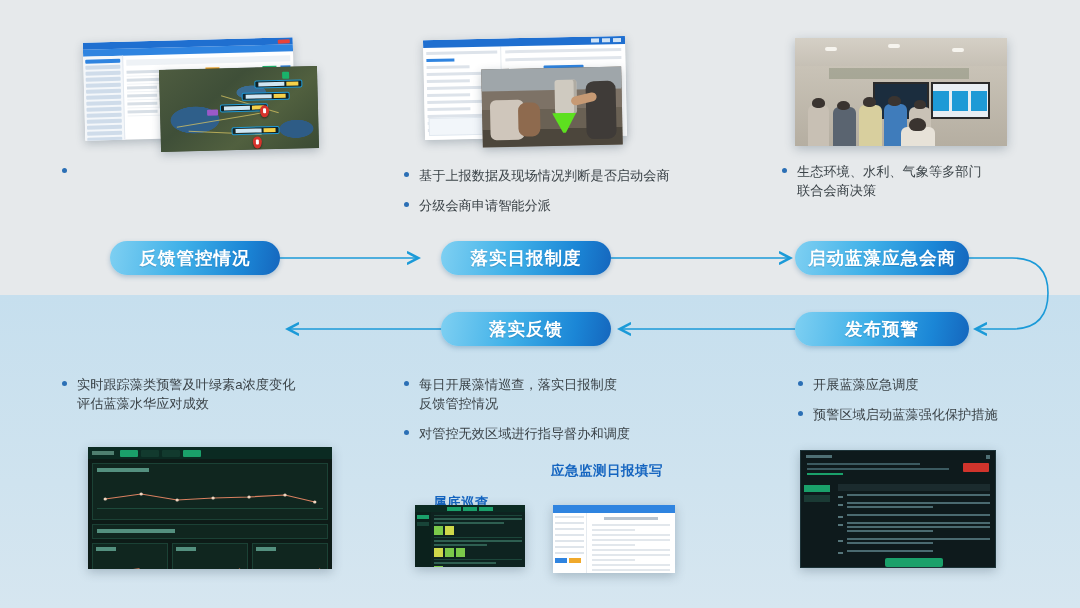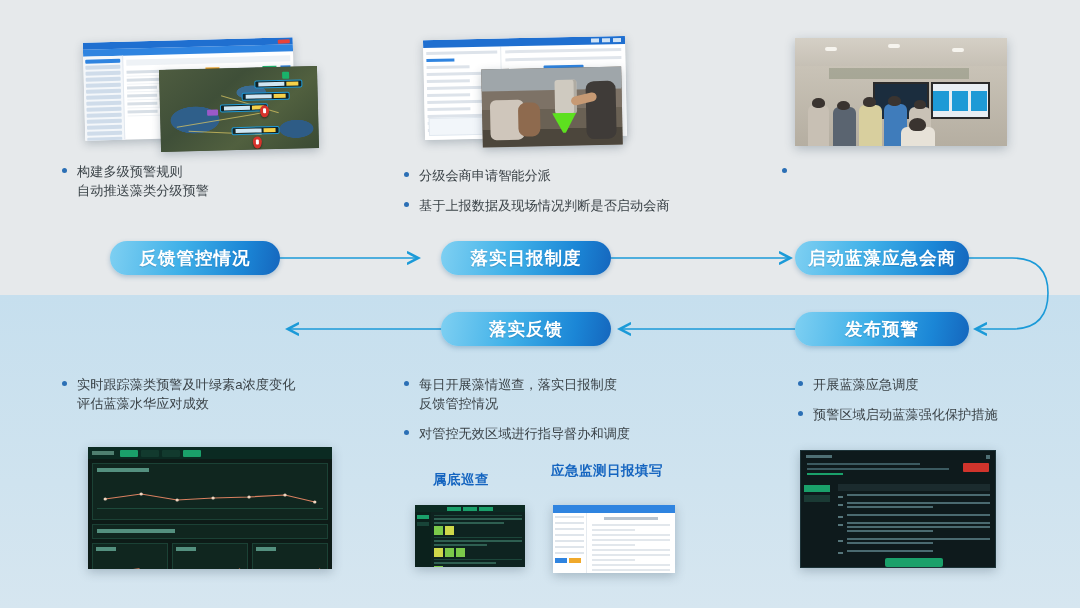--- a/index.html
+++ b/index.html
@@ -412,39 +412,39 @@
     <div class="mt-head" style="left:44%;top:54%;width:6%;height:9%;"></div>
     <div class="mt-body" style="left:54%;top:64%;width:10%;height:36%;background:#c9c2b6;"></div>
     <div class="mt-head" style="left:56%;top:57%;width:6%;height:9%;"></div>
     <div class="mt-body" style="left:50%;top:82%;width:16%;height:18%;background:#e7e2d8;"></div>
     <div class="mt-head" style="left:54%;top:74%;width:8%;height:12%;"></div>
   </div>
 
   <div class="bullets" style="left:62px; top:162px; width:330px;">
     <div class="bullet">
       <span class="dot"></span>
-      <span class="txt">构建多级预警规则
-自动推送藻类分级预警</span>
     </div>
   </div>
 
   <div class="bullets" style="left:404px; top:166px; width:350px;">
     <div class="bullet">
       <span class="dot"></span>
+      <span class="txt">基于上报数据及现场情况判断是否启动会商</span>
+    </div>
+    <div class="bullet">
+      <span class="dot"></span>
       <span class="txt">分级会商申请智能分派</span>
     </div>
-    <div class="bullet">
-      <span class="dot"></span>
-      <span class="txt">基于上报数据及现场情况判断是否启动会商</span>
-    </div>
   </div>
 
   <div class="bullets" style="left:782px; top:162px; width:290px;">
     <div class="bullet">
       <span class="dot"></span>
+      <span class="txt">生态环境、水利、气象等多部门
+联合会商决策</span>
     </div>
   </div>
 
   <svg class="flow-svg">
     <defs>
       <marker id="arrR" markerWidth="9" markerHeight="9" refX="7" refY="4.5" orient="auto">
         <path d="M0,0.8 L7.2,4.5 L0,8.2" fill="none" stroke="#1b9ad8" stroke-width="1.6"></path>
       </marker>
       <marker id="arrL" markerWidth="9" markerHeight="9" refX="7" refY="4.5" orient="auto">
         <path d="M0,0.8 L7.2,4.5 L0,8.2" fill="none" stroke="#1b9ad8" stroke-width="1.6"></path>
@@ -552,21 +552,21 @@
         <div class="dg-chart sm">
           <svg class="spark" viewBox="0 0 70 30" preserveAspectRatio="none">
             <polyline points="4,15 12,19 20,20 28,19 36,20 44,19 52,18 60,17 66,13" fill="none" stroke="#d98060" stroke-width="1"></polyline>
           </svg>
 
         </div>
       </div>
     </div>
   </div>
 
-  <div class="cap-label" style="left:433px; top:471px;text-align:right;">属底巡查</div>
+  <div class="cap-label" style="left:433px; top:494px;text-align:right;">属底巡查</div>
 
   <div class="shot" id="shot-patrol">
     <div class="pt-top">
         <i></i>
         <i></i>
         <i></i>
       </div>
     <div class="pt-body">
       <div class="pt-side">
           <i></i>

